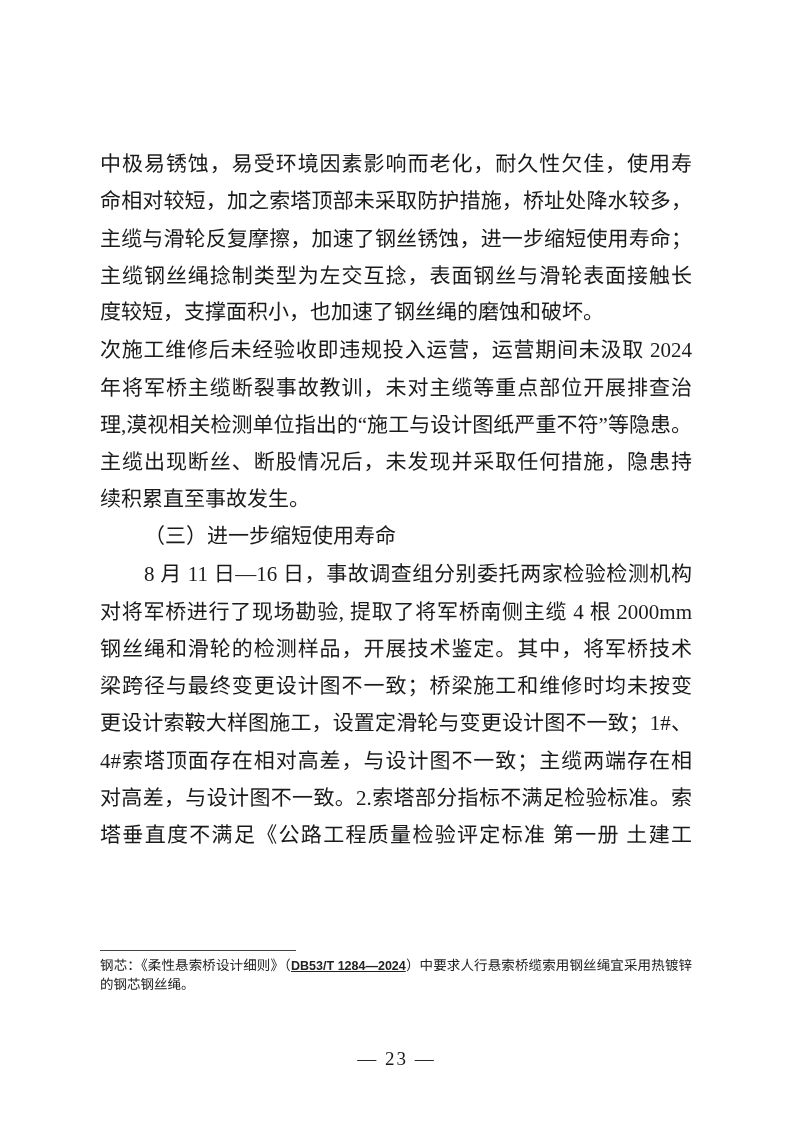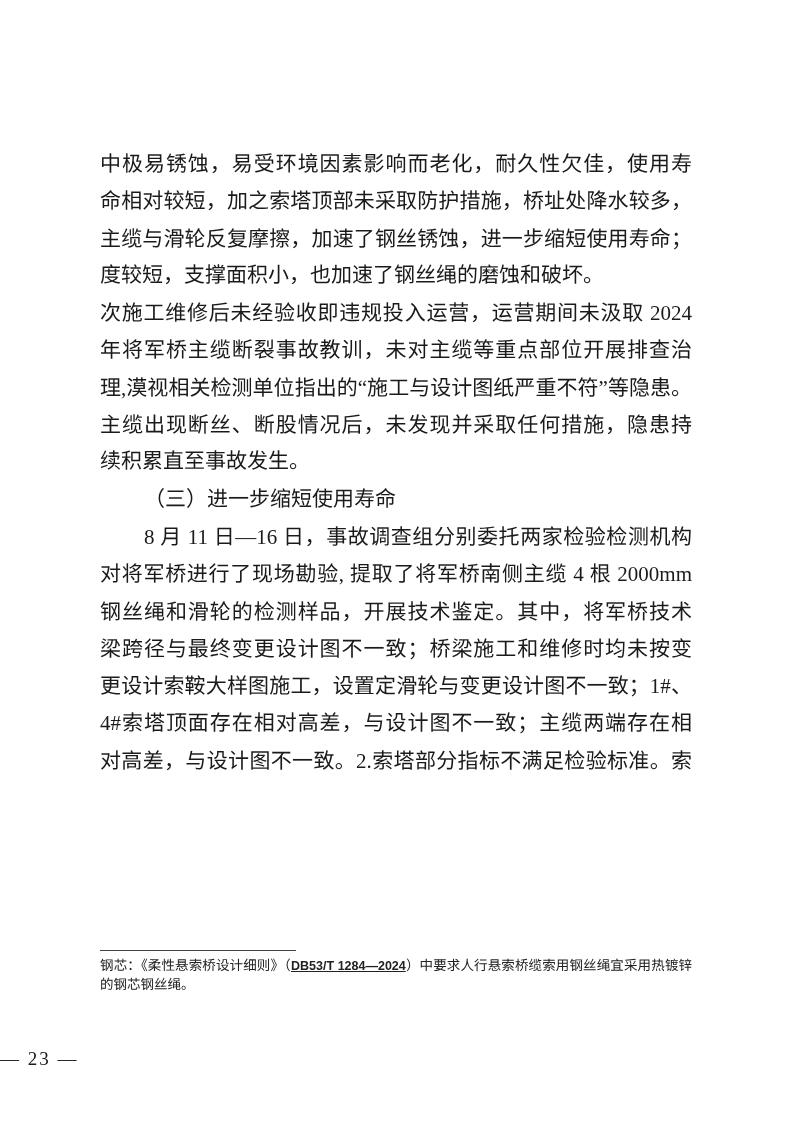--- a/index.html
+++ b/index.html
@@ -66,48 +66,50 @@
     font-size: 12.5px;
     text-decoration: underline;
   }
 
   
   .pagenum {
     position: absolute;
     left: 0;
     top: 1048px;
     width: 100%;
-    text-align: left;
+    text-align: center;
     font-size: 19px;
     color: #1a1a1a;
     letter-spacing: 2px;
   }
 </style>
 </head>
 <body>
 
 <div class="page">
   <div class="textblock">
       <div class="line"><span>中极易锈蚀，易受环境因素影响而老化，耐久性欠佳，使用寿</span></div>
       <div class="line"><span>命相对较短，加之索塔顶部未采取防护措施，桥址处降水较多，</span></div>
       <div class="line"><span>主缆与滑轮反复摩擦，加速了钢丝锈蚀，进一步缩短使用寿命；</span></div>
+      <div class="line"><span>主缆钢丝绳捻制类型为左交互捻，表面钢丝与滑轮表面接触长</span></div>
       <div class="line last"><span>度较短，支撑面积小，也加速了钢丝绳的磨蚀和破坏。</span></div>
       <div class="line"><span>次施工维修后未经验收即违规投入运营，运营期间未汲取 2024</span></div>
       <div class="line"><span>年将军桥主缆断裂事故教训，未对主缆等重点部位开展排查治</span></div>
       <div class="line"><span>理,漠视相关检测单位指出的“施工与设计图纸严重不符”等隐患。</span></div>
       <div class="line"><span>主缆出现断丝、断股情况后，未发现并采取任何措施，隐患持</span></div>
       <div class="line last"><span>续积累直至事故发生。</span></div>
       <div class="line indent last"><span>（三）进一步缩短使用寿命</span></div>
       <div class="line indent"><span>8 月 11 日—16 日，事故调查组分别委托两家检验检测机构</span></div>
       <div class="line"><span>对将军桥进行了现场勘验, 提取了将军桥南侧主缆 4 根 2000mm</span></div>
       <div class="line"><span>钢丝绳和滑轮的检测样品，开展技术鉴定。其中，将军桥技术</span></div>
       <div class="line"><span>梁跨径与最终变更设计图不一致；桥梁施工和维修时均未按变</span></div>
       <div class="line"><span>更设计索鞍大样图施工，设置定滑轮与变更设计图不一致；1#、</span></div>
       <div class="line"><span>4#索塔顶面存在相对高差，与设计图不一致；主缆两端存在相</span></div>
       <div class="line"><span>对高差，与设计图不一致。2.索塔部分指标不满足检验标准。索</span></div>
+      <div class="line"><span>塔垂直度不满足《公路工程质量检验评定标准 第一册 土建工</span></div>
     </div>
   <div class="footnote-sep"></div>
   <div class="footnote">
       <div class="line"><span>钢芯：《柔性悬索桥设计细则》（</span><span class="seg-latin">DB53/T 1284—2024</span><span>）中要求人行悬索桥缆索用钢丝绳宜采用热镀锌或环氧涂层</span></div>
       <div class="line last"><span>的钢芯钢丝绳。</span></div>
     </div>
   <div class="pagenum">— 23 —</div>
 </div>
 
 </body></html>

